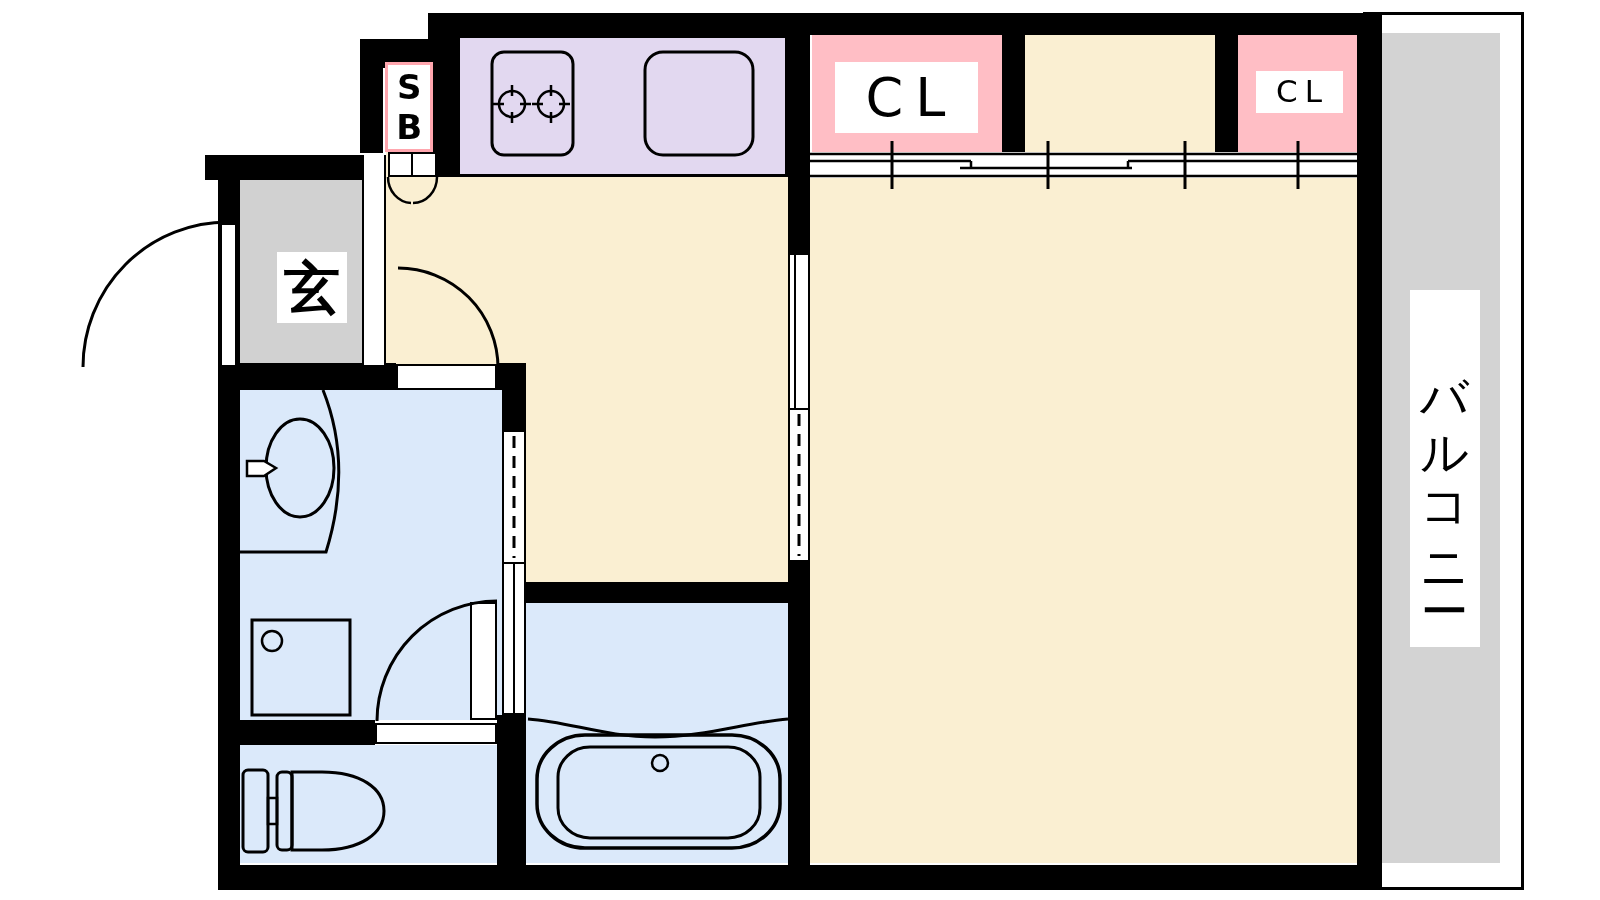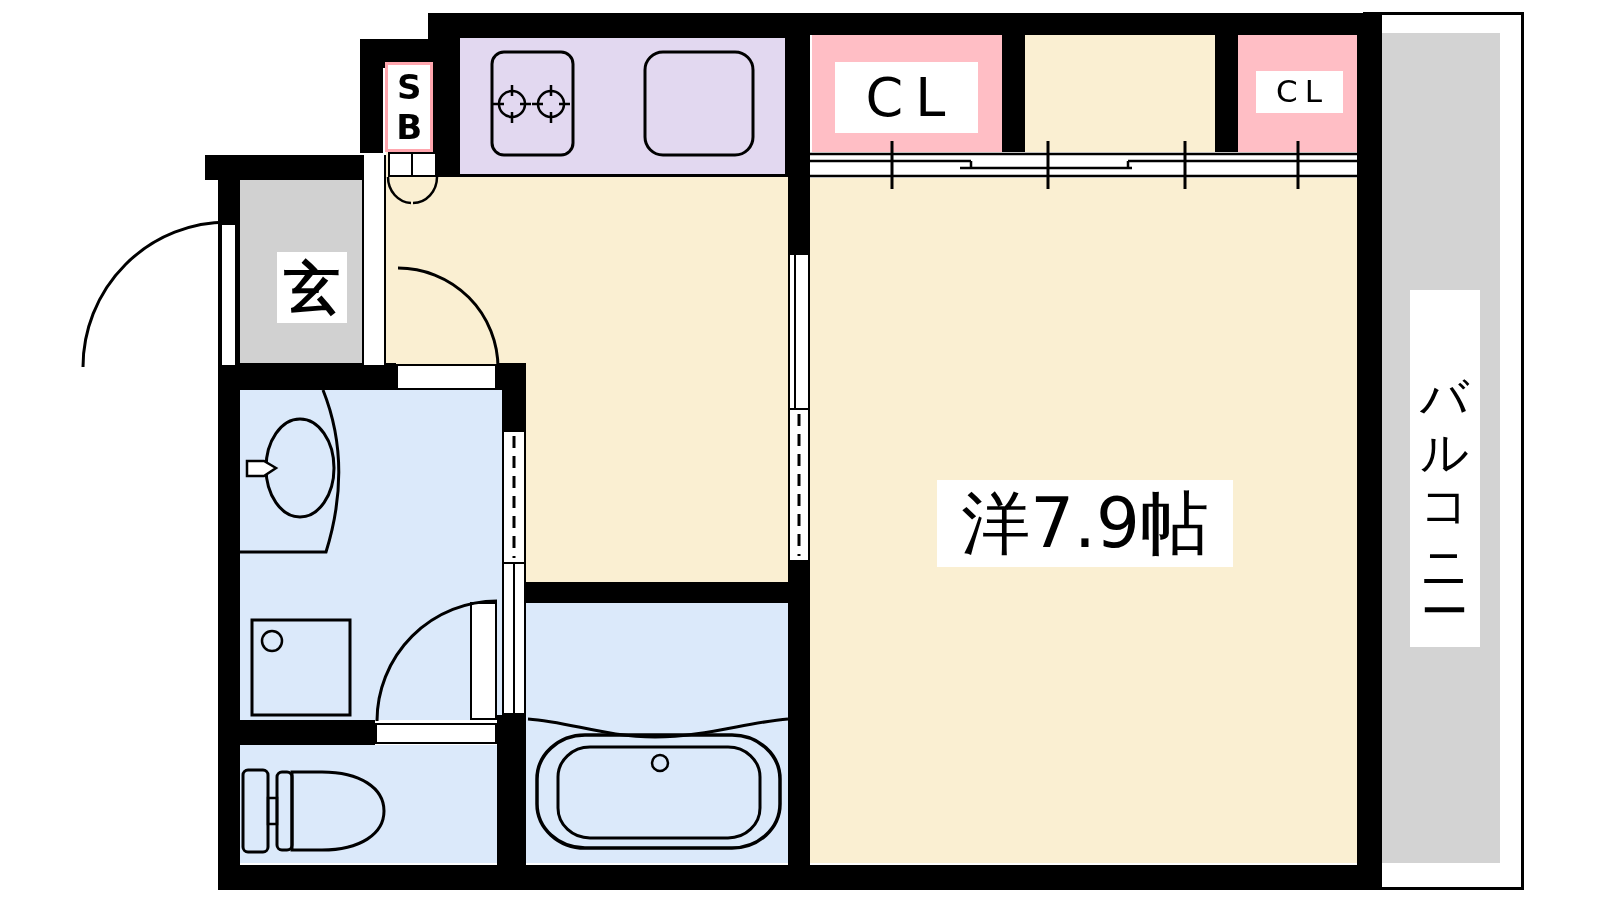--- a/index.html
+++ b/index.html
@@ -119,20 +119,17 @@
   </div>
   <div class="label" style="left:277px;top:252px;width:70px;height:71px;font-size:56px;font-weight:600;">
       <span>玄</span>
     </div>
   <div class="label" style="left:835px;top:62px;width:143px;height:71px;font-size:54px;font-weight:500;letter-spacing:12px;padding-left:10px;">
       <span>CL</span>
     </div>
   <div class="label" style="left:1256px;top:71px;width:87px;height:42px;font-size:31px;font-weight:500;letter-spacing:7px;padding-left:6px;">
       <span>CL</span>
     </div>
-  <div class="label" style="left:937px;top:480px;width:296px;height:87px;font-size:69px;font-weight:500;">
-      <span>洋7.9帖</span>
-    </div>
   <div class="label" style="left:1410px;top:290px;width:70px;height:357px;font-size:48px;font-weight:500;">
     <span class="vtext-mixed" style="letter-spacing:6px;">バルコニー</span>
   </div>
 
 </div>
 
 </body></html>

